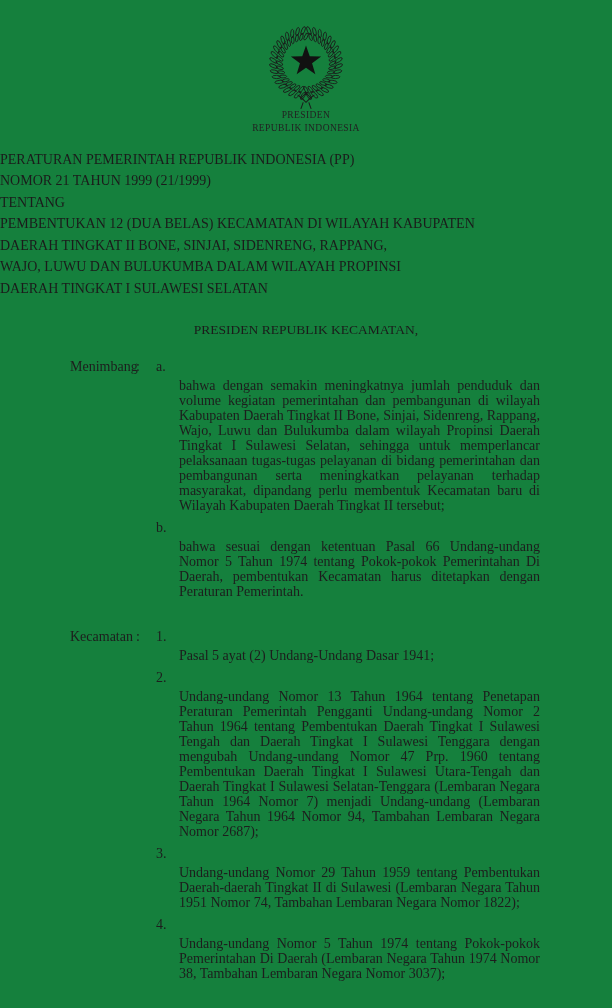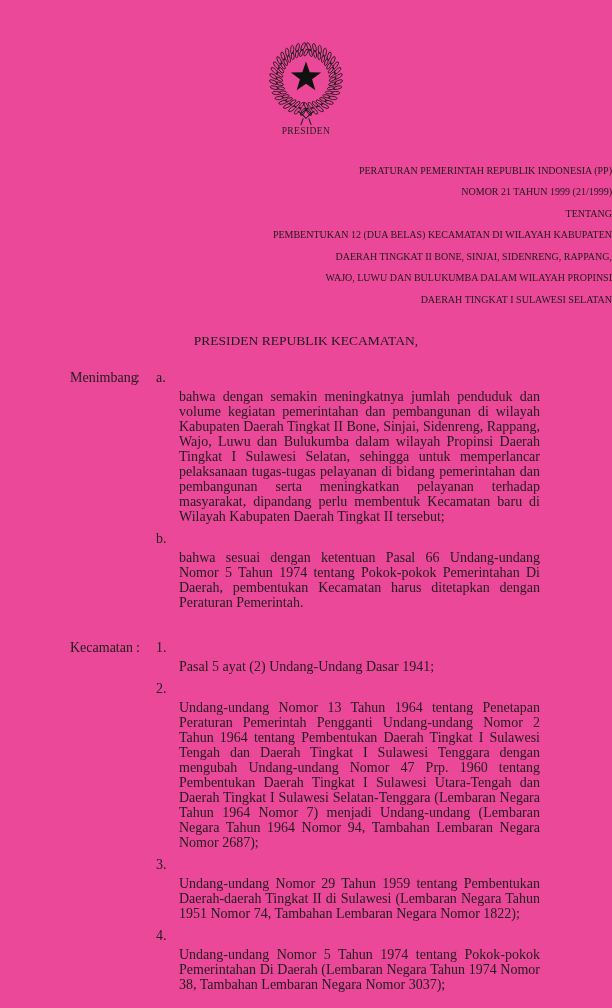--- a/index.html
+++ b/index.html
@@ -1,42 +1,42 @@
 <!DOCTYPE html>
 <html><head>
 <meta charset="utf-8">
 <style>
   html,body{margin:0;padding:0;background:#e8e8e8;}
   .page{
     position:relative;
     width:612px;height:1008px;
     margin:0 auto;
-    background:#ec4899;
+    background:#15803d;
     color:#1d1d1d;
     font-family:"Liberation Serif", serif;
     overflow:hidden;
     box-sizing:border-box;
-    padding-top:40px;
+    padding-top:24px;
   }
   
   .seal{display:block;margin:0 auto;}
   
   .agency{
     margin-top:-5px;
     text-align:center;
     font-size:9.5px;
     line-height:13px;
     letter-spacing:0.4px;
     color:#222;
   }
   
   .title-block{
-    margin-top:22px;
-    text-align:right;
-    font-size:10px;
+    margin-top:14px;
+    text-align:left;
+    font-size:14px;
     line-height:21.5px;
     white-space:pre-line;
     color:#1b1b1b;
   }
   .salutation{
     margin-top:20px;
     text-align:center;
     font-size:13.5px;
     line-height:21.5px;
     color:#1b1b1b;
@@ -152,20 +152,21 @@
       <path d="M45,74 l-5,5 l5,5 l5,-5 z"></path>
       <path d="M42,84 l-2.5,7"></path>
       <path d="M48,84 l2.5,7"></path>
       <path d="M40,79 l-4,-3"></path>
       <path d="M50,79 l4,-3"></path>
     </g>
   </svg>
 
   <div class="agency">
     <div>PRESIDEN</div>
+    <div>REPUBLIK INDONESIA</div>
   </div>
 
   <div class="title-block">PERATURAN PEMERINTAH REPUBLIK INDONESIA (PP)
 NOMOR 21 TAHUN 1999 (21/1999)
 TENTANG
 PEMBENTUKAN 12 (DUA BELAS) KECAMATAN DI WILAYAH KABUPATEN
 DAERAH TINGKAT II BONE, SINJAI, SIDENRENG, RAPPANG,
 WAJO, LUWU DAN BULUKUMBA DALAM WILAYAH PROPINSI
 DAERAH TINGKAT I SULAWESI SELATAN</div>
 

